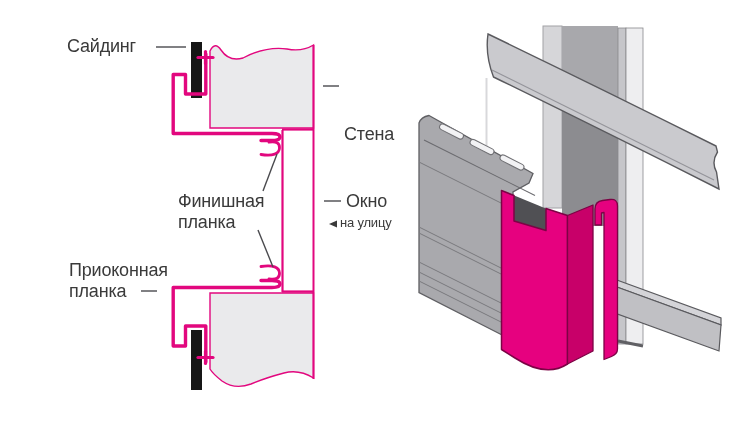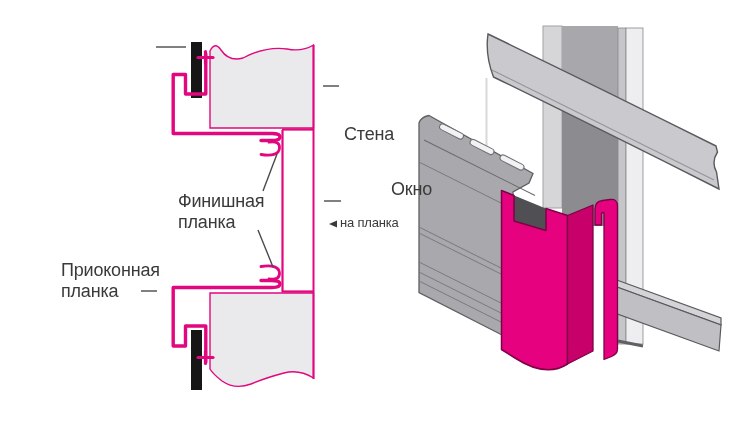--- a/index.html
+++ b/index.html
@@ -123,25 +123,26 @@
         <path d="M 513,195 L 547,209 L 547,232 L 513,222 Z" fill="#505054"></path>
         <path d="M 501.5,190.5 L 514,195.5 L 514,221 L 546,230.5 L 546,208.5 L 567.5,215.5
                  L 567.5,364 Q 546,378 515,358 L 501.5,349.5 Z" fill="#e6017f" stroke="#7c0345" stroke-width="1.5" stroke-linejoin="round"></path>
         <path d="M 567.5,215.5 L 593,205 L 593,351 L 567.5,364 Z" fill="#c80069" stroke="#7c0345" stroke-width="1.3" stroke-linejoin="round"></path>
         <path d="M 595,225 L 595,209 Q 595,201.5 602.5,200.5 L 610,199.5 Q 617.5,198.5 617.5,206
                  L 617.5,349 Q 617.5,354 611.5,356.5 L 604,359.5 L 604,212.5 L 601.5,213 L 601.5,225 Z" fill="#e6017f" stroke="#7c0345" stroke-width="1.3" stroke-linejoin="round"></path>
       </g>
     </g>
   </svg>
 
+  <div class="lbl" style="left:67px;top:36px;">Сайдинг</div>
 
   <div class="lbl" style="left:344px;top:76px;margin-top:48px;">Стена</div>
 
   <div class="lbl" style="left:178px;top:191px;">Финишная
 планка</div>
 
-  <div class="lbl" style="left:346px;top:179px;margin-left:45px;">Окно</div>
+  <div class="lbl" style="left:346px;top:191px;">Окно</div>
 
-  <div class="lbl small" style="left:340px;top:215px;">на планка</div>
+  <div class="lbl small" style="left:340px;top:215px;">на улицу</div>
 
-  <div class="lbl" style="left:61px;top:260px;">Приоконная
+  <div class="lbl" style="left:69px;top:260px;">Приоконная
 планка</div>
 </div>
 
 </body></html>

